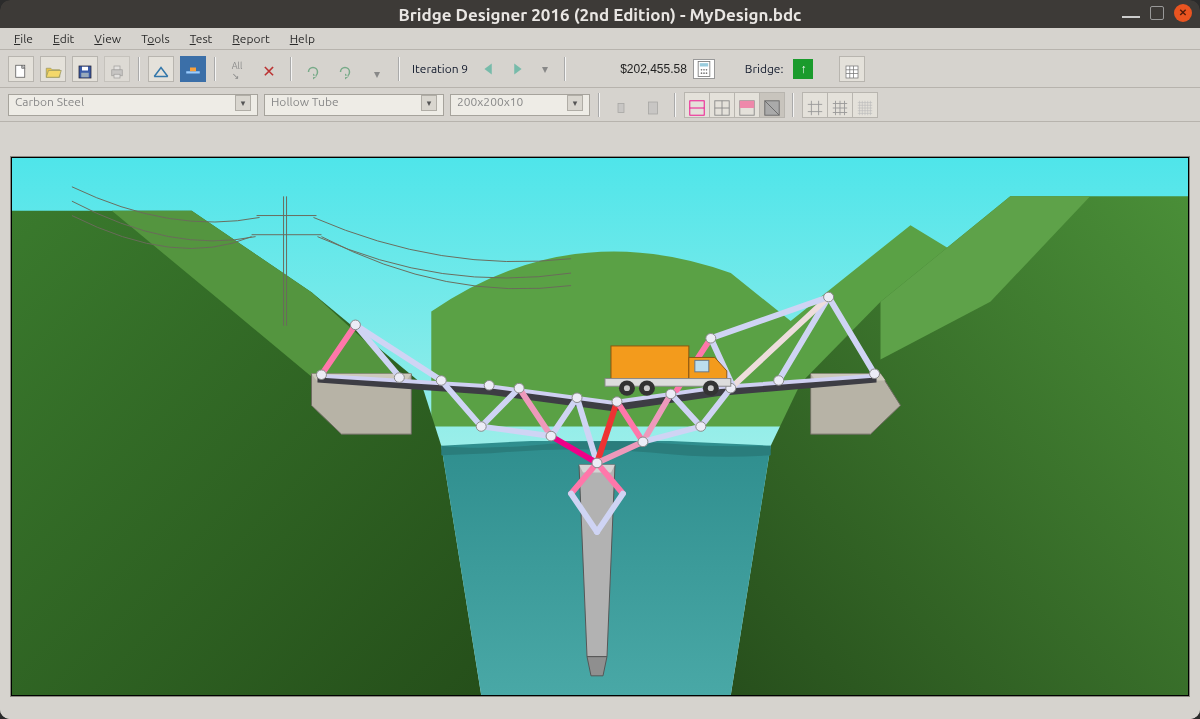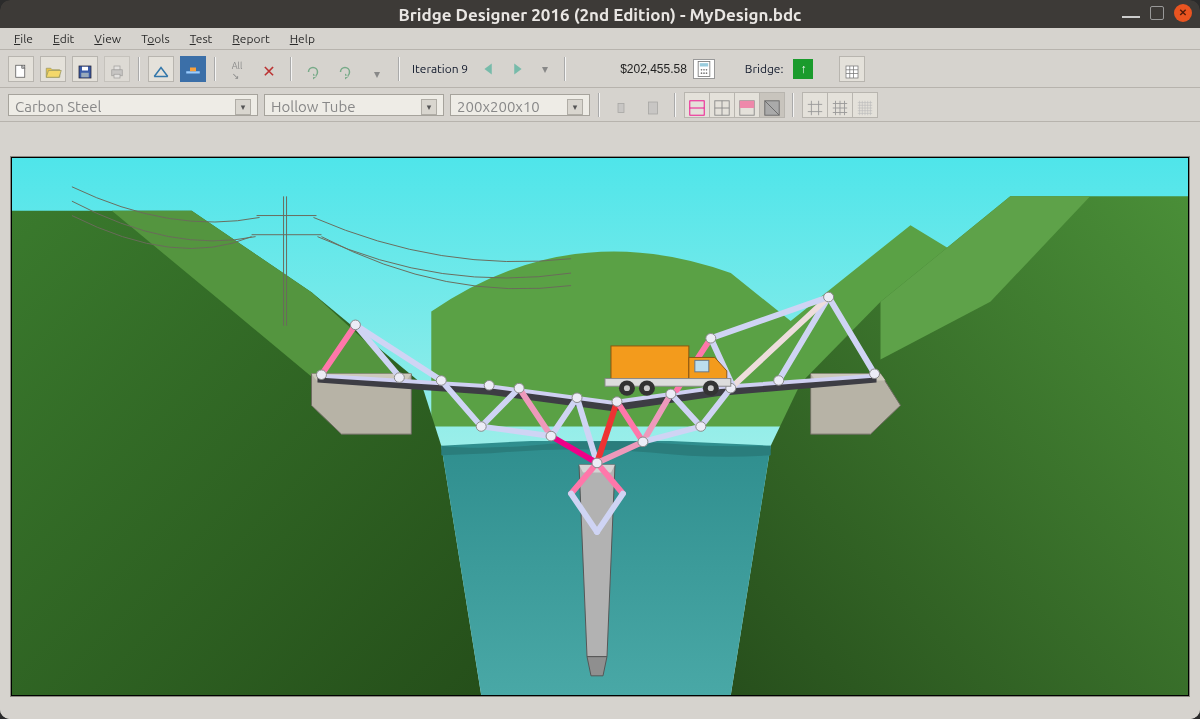--- a/index.html
+++ b/index.html
@@ -80,23 +80,23 @@
     display:flex; align-items:flex-end; justify-content:center;
     color:#666;
   }
   .tbtn.flat { border-color:transparent; background:transparent; }
   .tbtn svg { width:18px; height:18px; }
   .label { color:#0f172a; padding:0 4px; }
   .dropdown {
     height:22px; border:1px solid #a6a39c;
     background:#eeece6;
     color:#888;
-    display:flex; align-items:flex-end;
+    display:flex; align-items:flex-start;
     padding:0 6px; gap:6px;
-    font-size:15px;
+    font-size:12px;
   }
   .dropdown .dd-arrow {
     margin-left:auto;
     border:1px solid #b0ada6; background:#d9d6cf;
     width:16px; height:16px;
     display:flex; align-items:center; justify-content:center;
   }
   .dd-arrow::after{content:"▾"; font-size:9px; color:#555;}
   .nav-arrow {
     width:22px;height:22px;display:flex;align-items:center;justify-content:center;color:#7aa;

